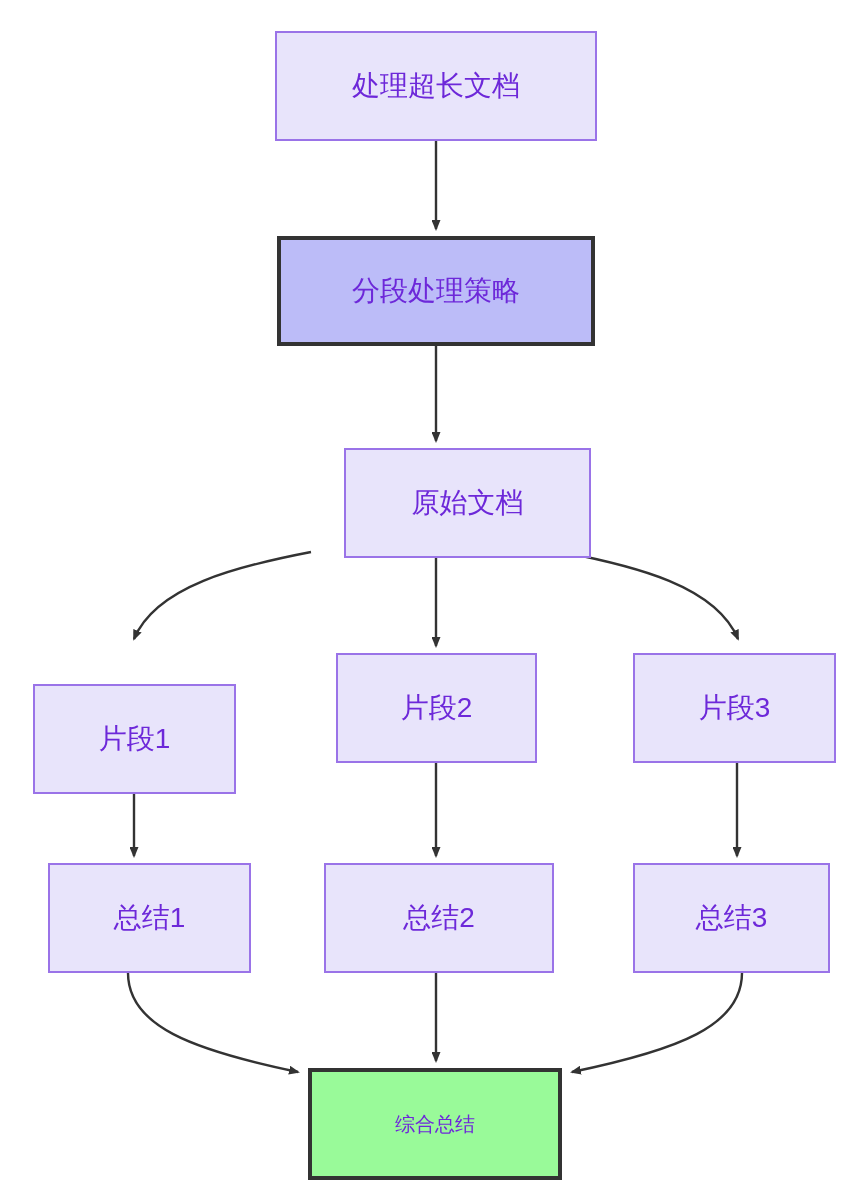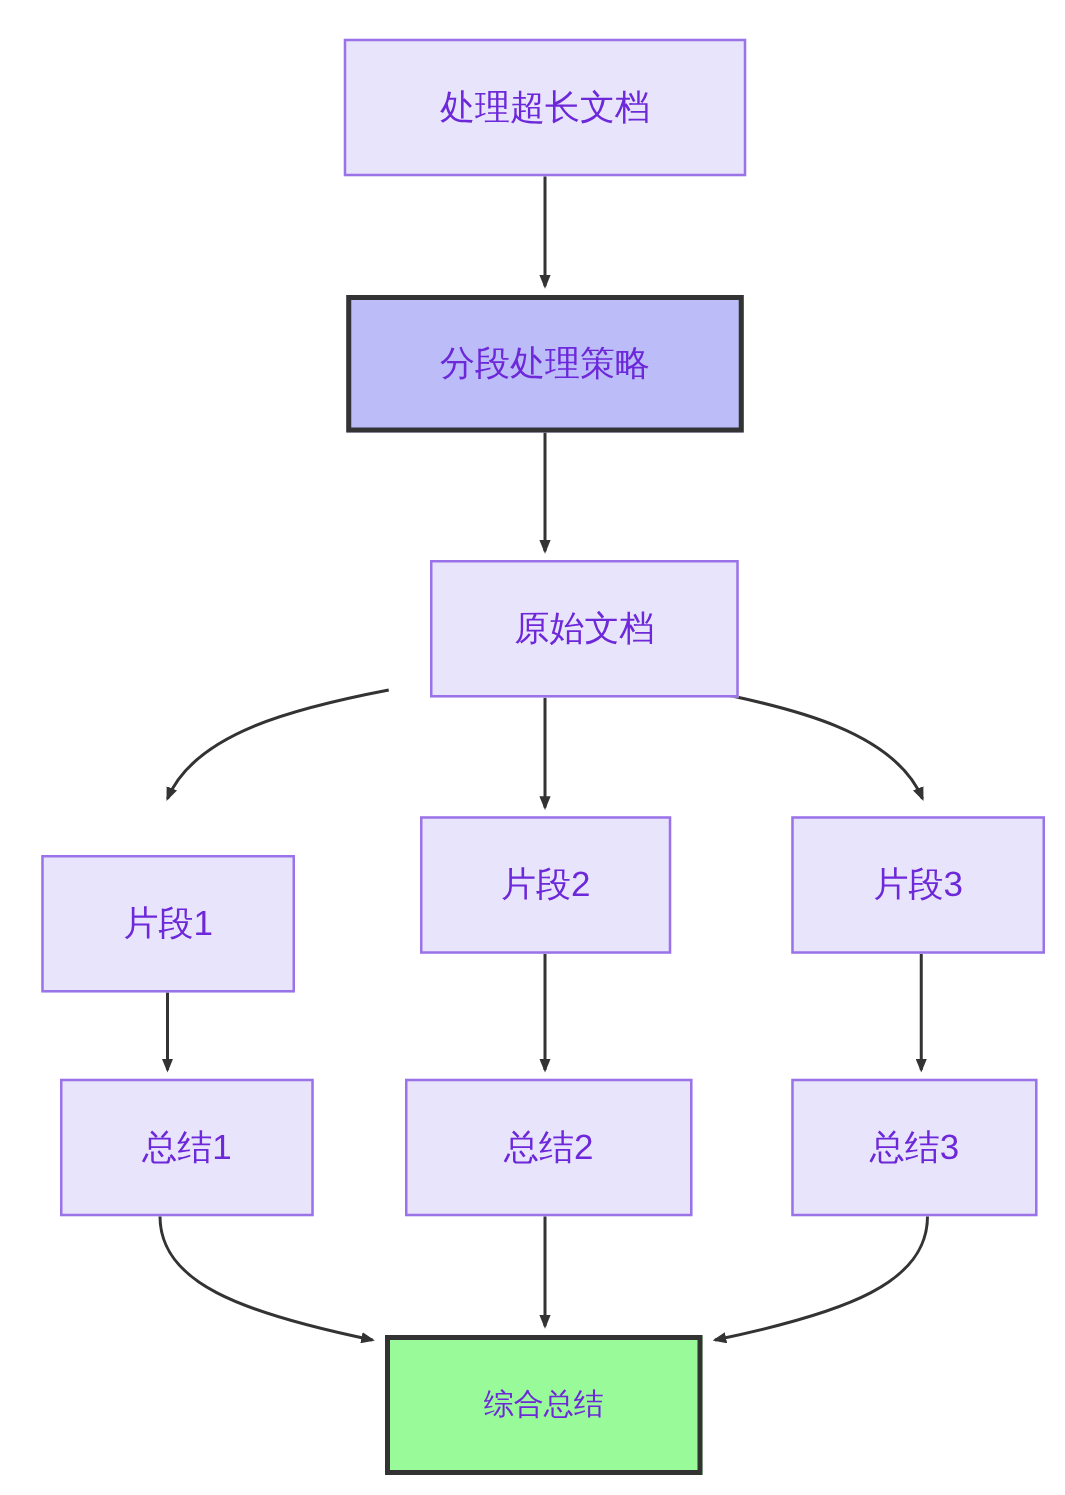--- a/index.html
+++ b/index.html
@@ -44,21 +44,21 @@
     font-size: 28px;
   }
   .node-emphasis {
     background: #bcbcf8;
     border: 4px solid #333333;
     font-size: 28px;
   }
   .node-result {
     background: #99fa99;
     border: 4px solid #333333;
-    font-size: 24px;
+    font-size: 20px;
   }
   .node-label {
     display: block;
     white-space: nowrap;
   }
 </style>
 </head>
 <body>
 
 <div id="diagram">

